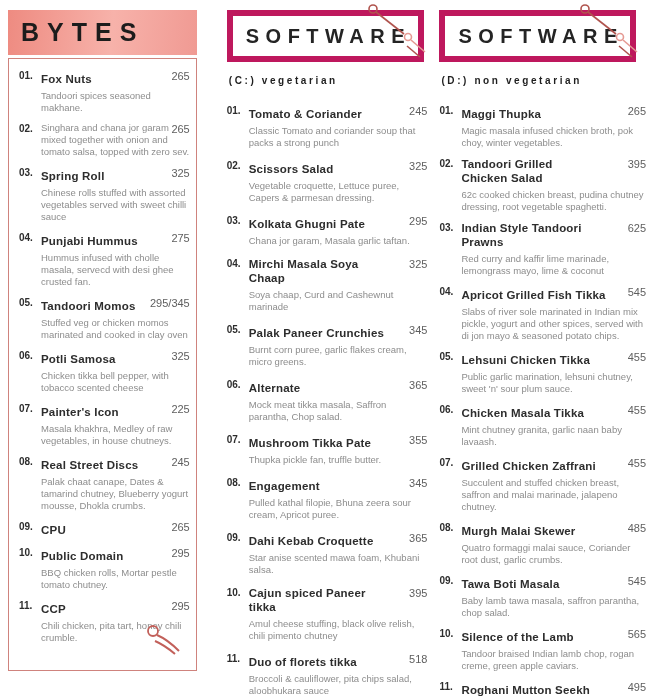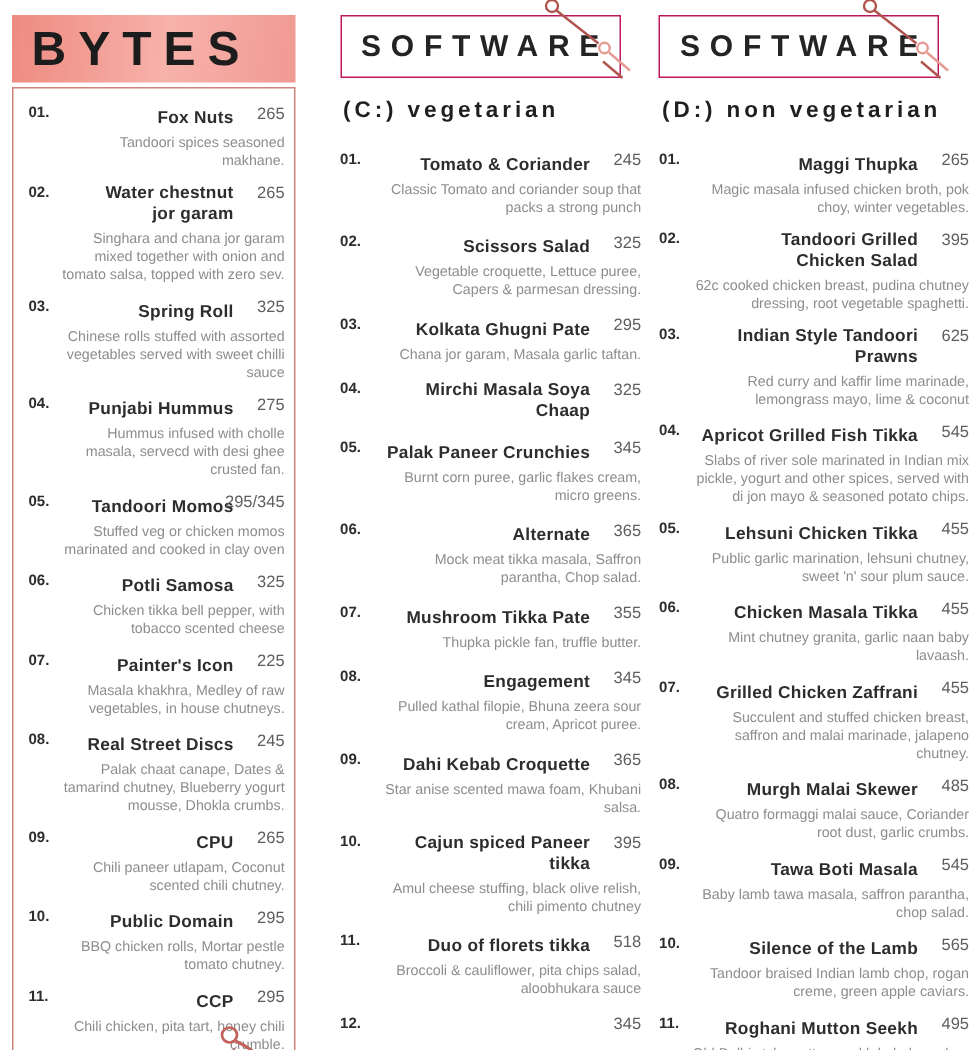--- a/index.html
+++ b/index.html
@@ -4,32 +4,32 @@
 <style>
   html,body{margin:0;padding:0;background:#fff;}
   body{width:650px;height:700px;overflow:hidden;font-family:"Liberation Sans",sans-serif;position:relative;}
   .menu{display:flex;align-items:flex-start;padding:10px 4px 0 8px;box-sizing:border-box;}
   .col{box-sizing:border-box;}
   .col-bytes{width:190px;}
   .col-c{width:202px;margin-left:30px;}
   .col-d{width:208px;margin-left:12px;}
 
   .bytes-header{height:45px;background:linear-gradient(95deg,#ee8b81 0%,#f7b2aa 55%,#f09a93 100%);
-    display:flex;align-items:center;padding-left:13px;font-size:32px;font-weight:700;
+    display:flex;align-items:center;padding-left:13px;font-size:25px;font-weight:700;
     letter-spacing:8px;color:#1c1c1c;text-align:right;}
   .bytes-panel{border:1px solid #cf837d;margin-top:3px;padding:10px 6px 18px 10px;position:relative;}
 
-  .sw-box{border:1px solid #be185d;position:relative;display:block;width:162px;
+  .sw-box{border:6px solid #be185d;position:relative;display:block;width:162px;
     padding:9px 10px 8px 13px;font-size:20px;font-weight:600;letter-spacing:6.5px;color:#242424;}
   .sw-ic{position:absolute;top:-12px;right:-16px;width:70px;height:58px;pointer-events:none;}
   .corner-ic{position:absolute;right:8px;bottom:8px;width:44px;height:40px;pointer-events:none;}
 
-  .subtitle{margin:13px 0 18px 2px;font-size:15px;font-weight:700;letter-spacing:2.6px;color:#1f1f1f;}
-
-  .item{position:relative;margin-bottom:8px;text-align:right;}
+  .subtitle{margin:13px 0 18px 2px;font-size:10px;font-weight:700;letter-spacing:2.6px;color:#1f1f1f;}
+
+  .item{position:relative;margin-bottom:8px;}
   .col-c .item{margin-bottom:10px;}
   .col-d .item{margin-bottom:8px;}
   .head{padding-left:22px;padding-right:34px;}
   .num{position:absolute;left:0;top:1px;font-size:10px;font-weight:700;color:#2d2d2d;}
   .title{display:inline-block;font-size:11.5px;font-weight:700;color:#2d2d2d;line-height:14px;
     letter-spacing:0.2px;white-space:pre-line;}
   .price{position:absolute;right:0;top:1px;font-size:11px;color:#5e5e5e;}
   .desc{margin-top:3px;padding-left:22px;font-size:9.5px;line-height:12px;color:#8d8d8d;}
 </style>
 </head>
@@ -48,22 +48,20 @@
       <span class="num">01.</span>
       <span class="title">Fox Nuts</span>
       <span class="price">265</span>
     </div>
     <div class="desc">Tandoori spices seasoned makhane.</div>
   </div>
 
   <div class="item">
     <div class="head">
       <span class="num">02.</span>
-      <span class="title">Water chestnut
-jor garam</span>
       <span class="price">265</span>
     </div>
     <div class="desc">Singhara and chana jor garam mixed together with onion and tomato salsa, topped with zero sev.</div>
   </div>
 
   <div class="item">
     <div class="head">
       <span class="num">03.</span>
       <span class="title">Spring Roll</span>
       <span class="price">325</span>
@@ -115,21 +113,20 @@
     </div>
     <div class="desc">Palak chaat canape, Dates &amp; tamarind chutney, Blueberry yogurt mousse, Dhokla crumbs.</div>
   </div>
 
   <div class="item">
     <div class="head">
       <span class="num">09.</span>
       <span class="title">CPU</span>
       <span class="price">265</span>
     </div>
-    <div class="desc">Chili paneer utlapam, Coconut scented chili chutney.</div>
   </div>
 
   <div class="item">
     <div class="head">
       <span class="num">10.</span>
       <span class="title">Public Domain</span>
       <span class="price">295</span>
     </div>
     <div class="desc">BBQ chicken rolls, Mortar pestle tomato chutney.</div>
   </div>
@@ -190,20 +187,21 @@
     </div>
     <div class="desc">Chana jor garam, Masala garlic taftan.</div>
   </div>
 
   <div class="item">
     <div class="head">
       <span class="num">04.</span>
       <span class="title">Mirchi Masala Soya Chaap</span>
       <span class="price">325</span>
     </div>
+    <div class="desc">Soya chaap, Curd and Cashewnut marinade</div>
   </div>
 
   <div class="item">
     <div class="head">
       <span class="num">05.</span>
       <span class="title">Palak Paneer Crunchies</span>
       <span class="price">345</span>
     </div>
     <div class="desc">Burnt corn puree, garlic flakes cream, micro greens.</div>
   </div>

